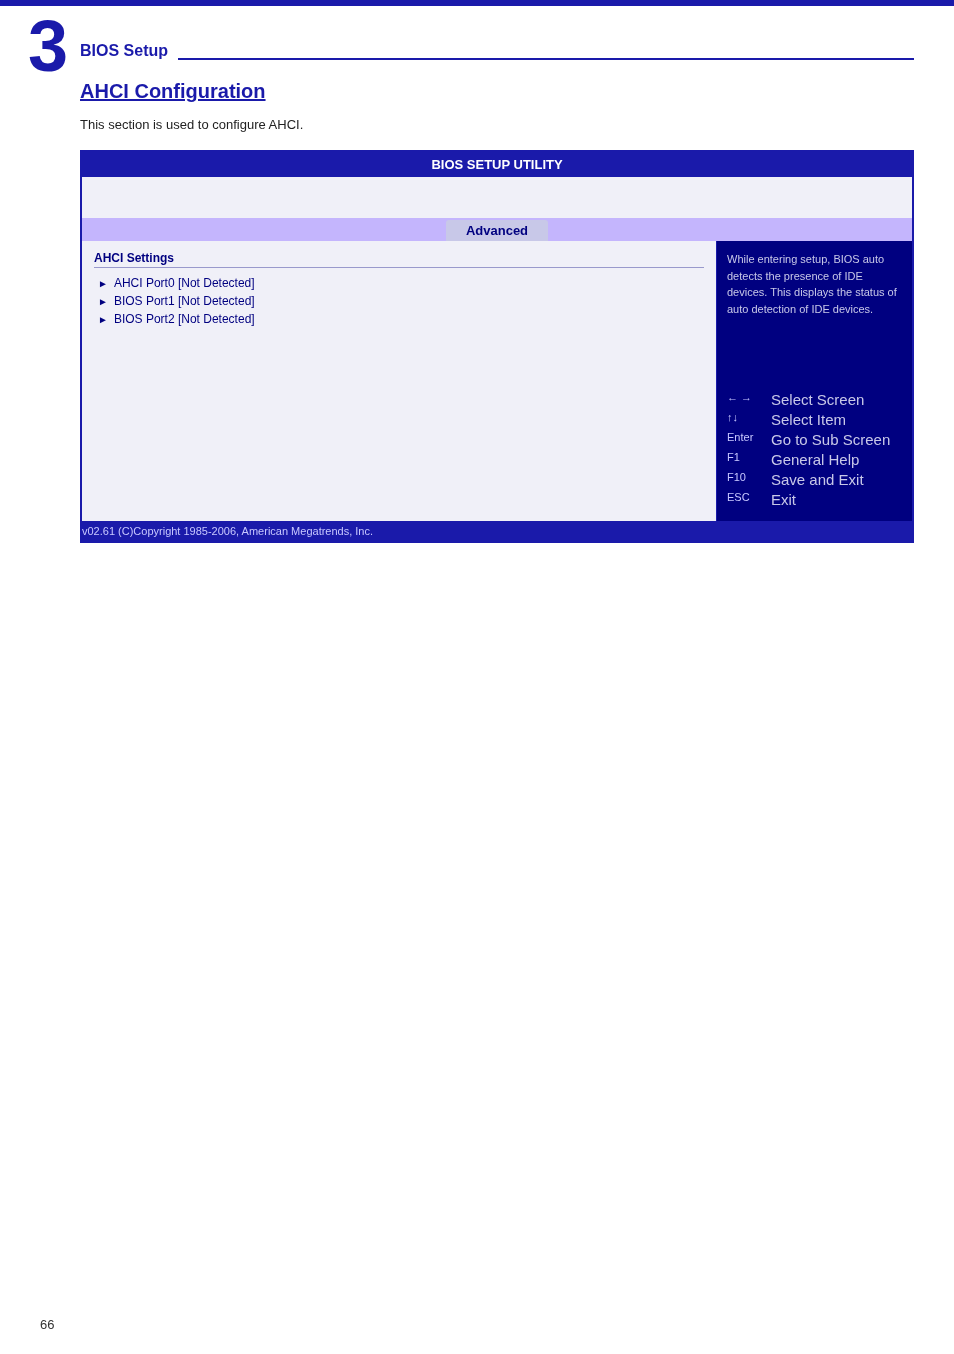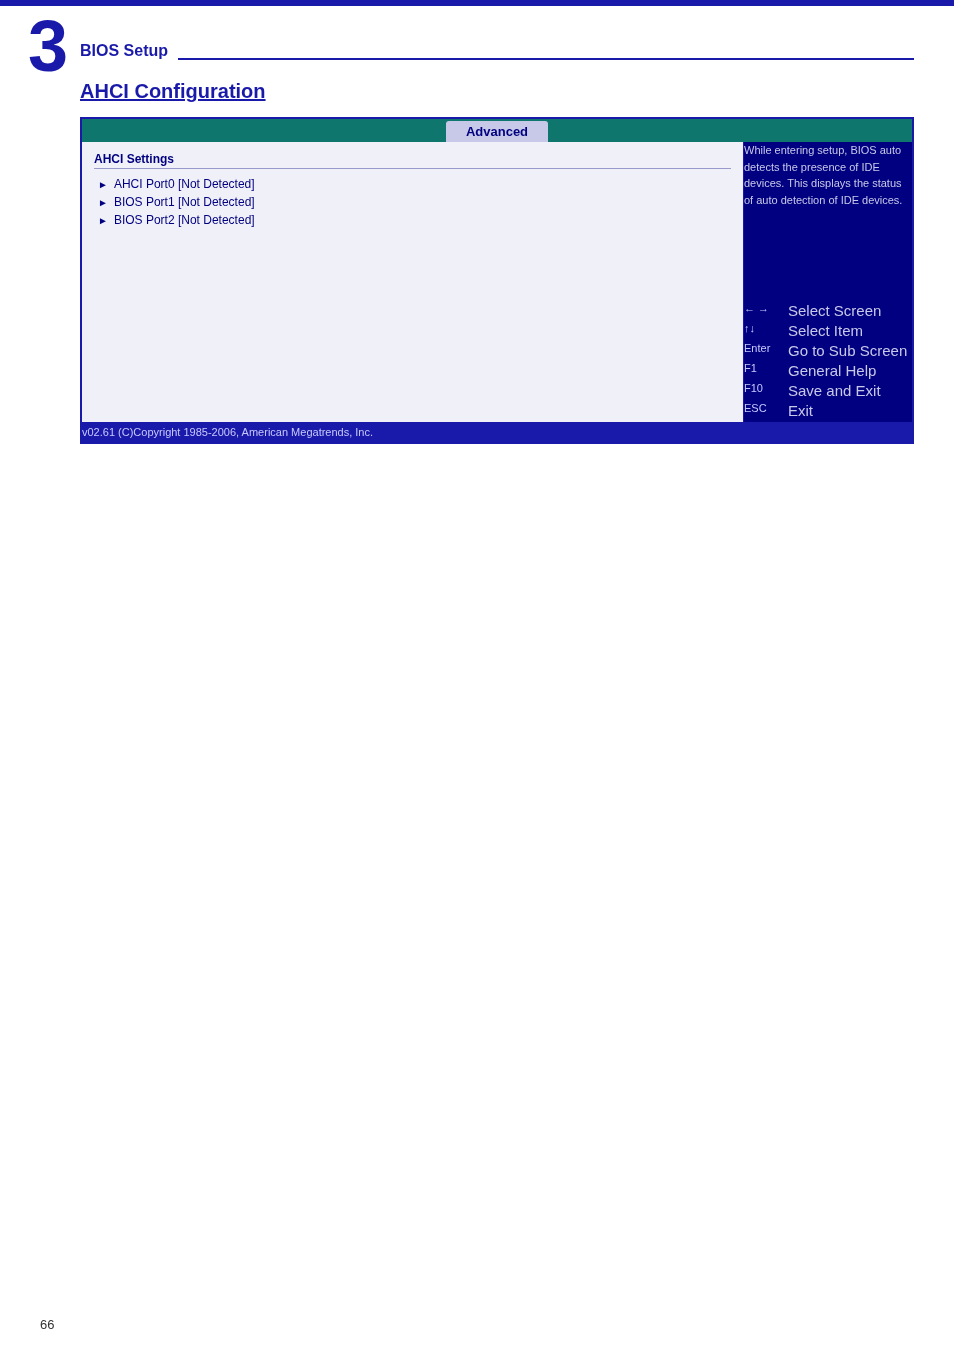--- a/index.html
+++ b/index.html
@@ -89,24 +89,25 @@
       background: #1a1aaa;
       color: #ffffff;
       text-align: center;
       font-size: 13px;
       font-weight: bold;
       padding: 5px 0;
     }
 
     
     .bios-tab-row {
-      background: #0f766e;
+      background: #c4b5fd;
       display: flex;
       justify-content: center;
       padding: 2px 0 0 0;
+      margin-top: 41px;
     }
     .bios-tab {
       background: #c8c8e8;
       color: #000080;
       font-size: 13px;
       font-weight: bold;
       padding: 3px 20px;
       border-top-left-radius: 3px;
       border-top-right-radius: 3px;
       cursor: pointer;
@@ -146,21 +147,22 @@
     }
     .bios-item-arrow {
       color: #000080;
       margin-right: 6px;
       font-size: 10px;
     }
 
     
     .bios-right {
       background: #000080;
-      width: 168px;
+      width: 195px;
+      padding: 10px;
       display: flex;
       flex-direction: column;
       justify-content: space-between;
     }
 
     .bios-help-text {
       color: #c8c8e8;
       font-size: 11px;
       line-height: 1.5;
     }
@@ -212,23 +214,25 @@
 
 <div class="bios-setup-bar">
   <span class="bios-setup-bar-label">BIOS Setup</span>
   <div class="bios-setup-bar-line"></div>
 </div>
 
 <div class="page-content">
 
   <div class="section-title">AHCI Configuration</div>
 
+  <div class="description-text">This section is used to configure AHCI.</div>
 
   <div class="bios-utility">
 
+    <div class="bios-utility-title">BIOS SETUP UTILITY</div>
 
     <div class="bios-tab-row">
       <div class="bios-tab">Advanced</div>
     </div>
 
     <div class="bios-body">
 
       <div class="bios-left">
         <div class="bios-section-header">AHCI Settings</div>
 

